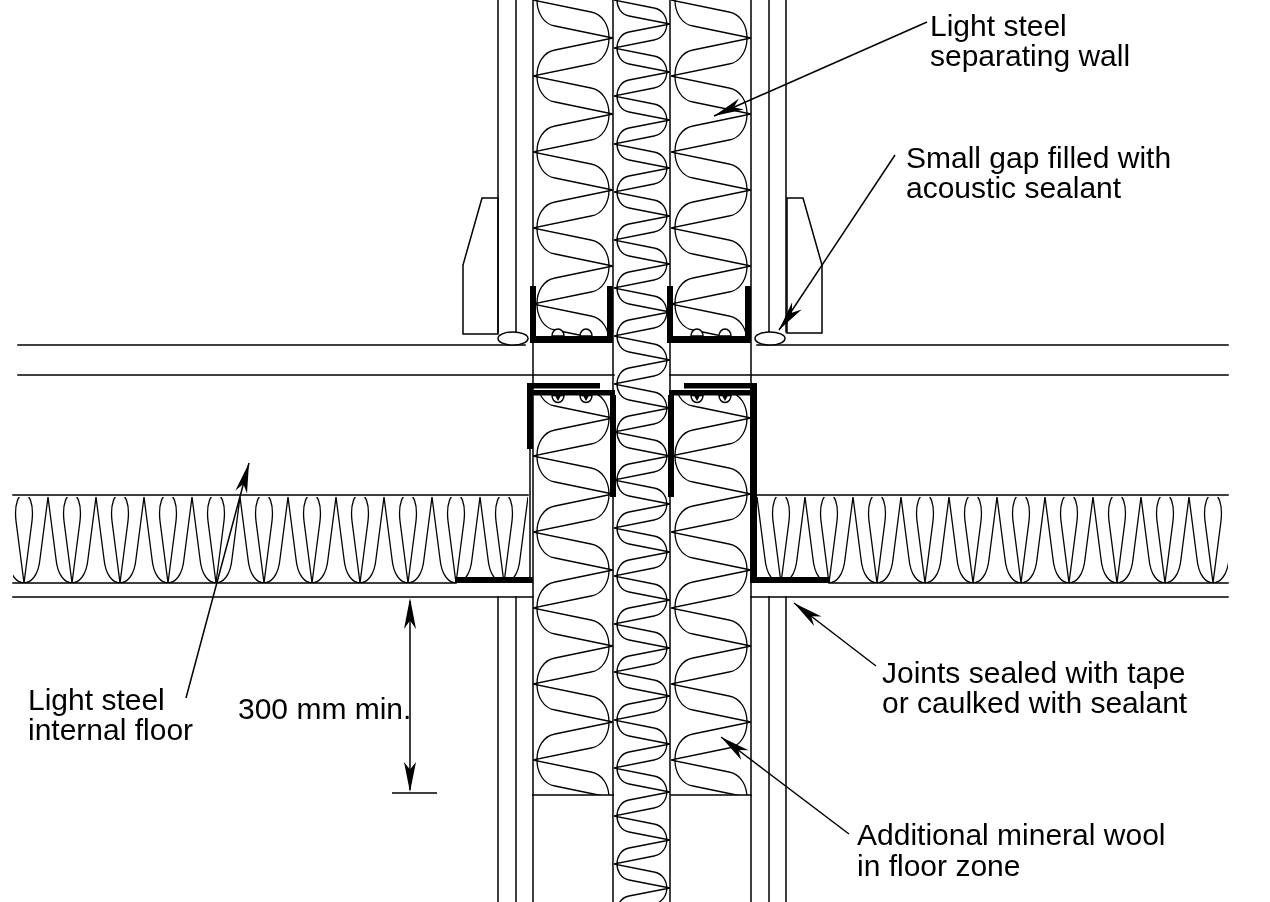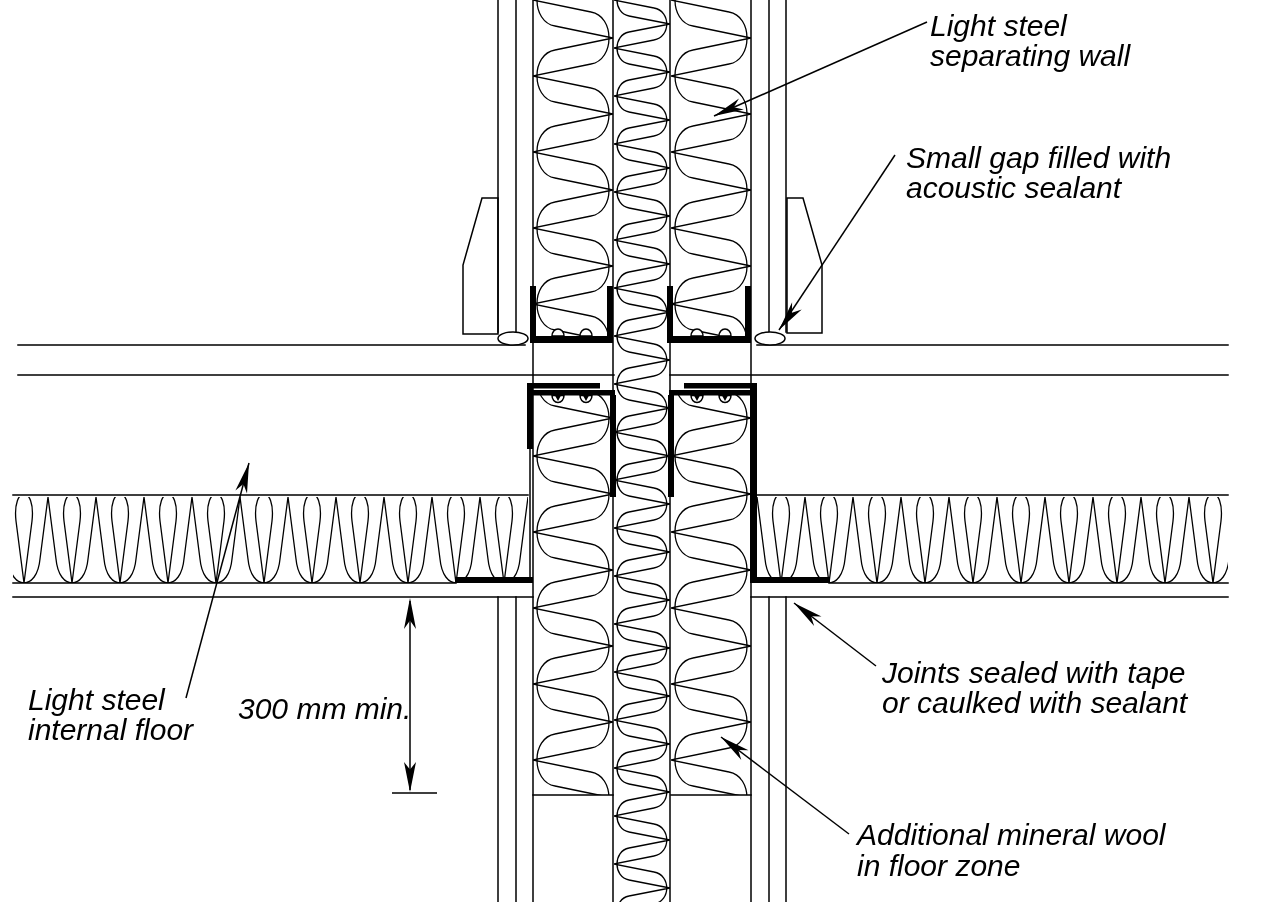--- a/index.html
+++ b/index.html
@@ -1,17 +1,17 @@
 <!DOCTYPE html>
 <html><head>
 <meta charset="utf-8">
 <style>
   html,body{margin:0;padding:0;background:#fff;}
   .stage{position:relative;width:1270px;height:902px;background:#fff;overflow:hidden;
-         font-family:"Liberation Sans","DejaVu Sans",sans-serif;font-style:italic;}
+         font-family:"Liberation Sans","DejaVu Sans",sans-serif;}
   svg{display:block;}
   text{font-family:"Liberation Sans","DejaVu Sans",sans-serif;font-size:30px;}
 </style>
 </head>
 <body>
 
 <div class="stage">
 <svg width="1270" height="902" viewBox="0 0 1270 902">
   <defs>
 

